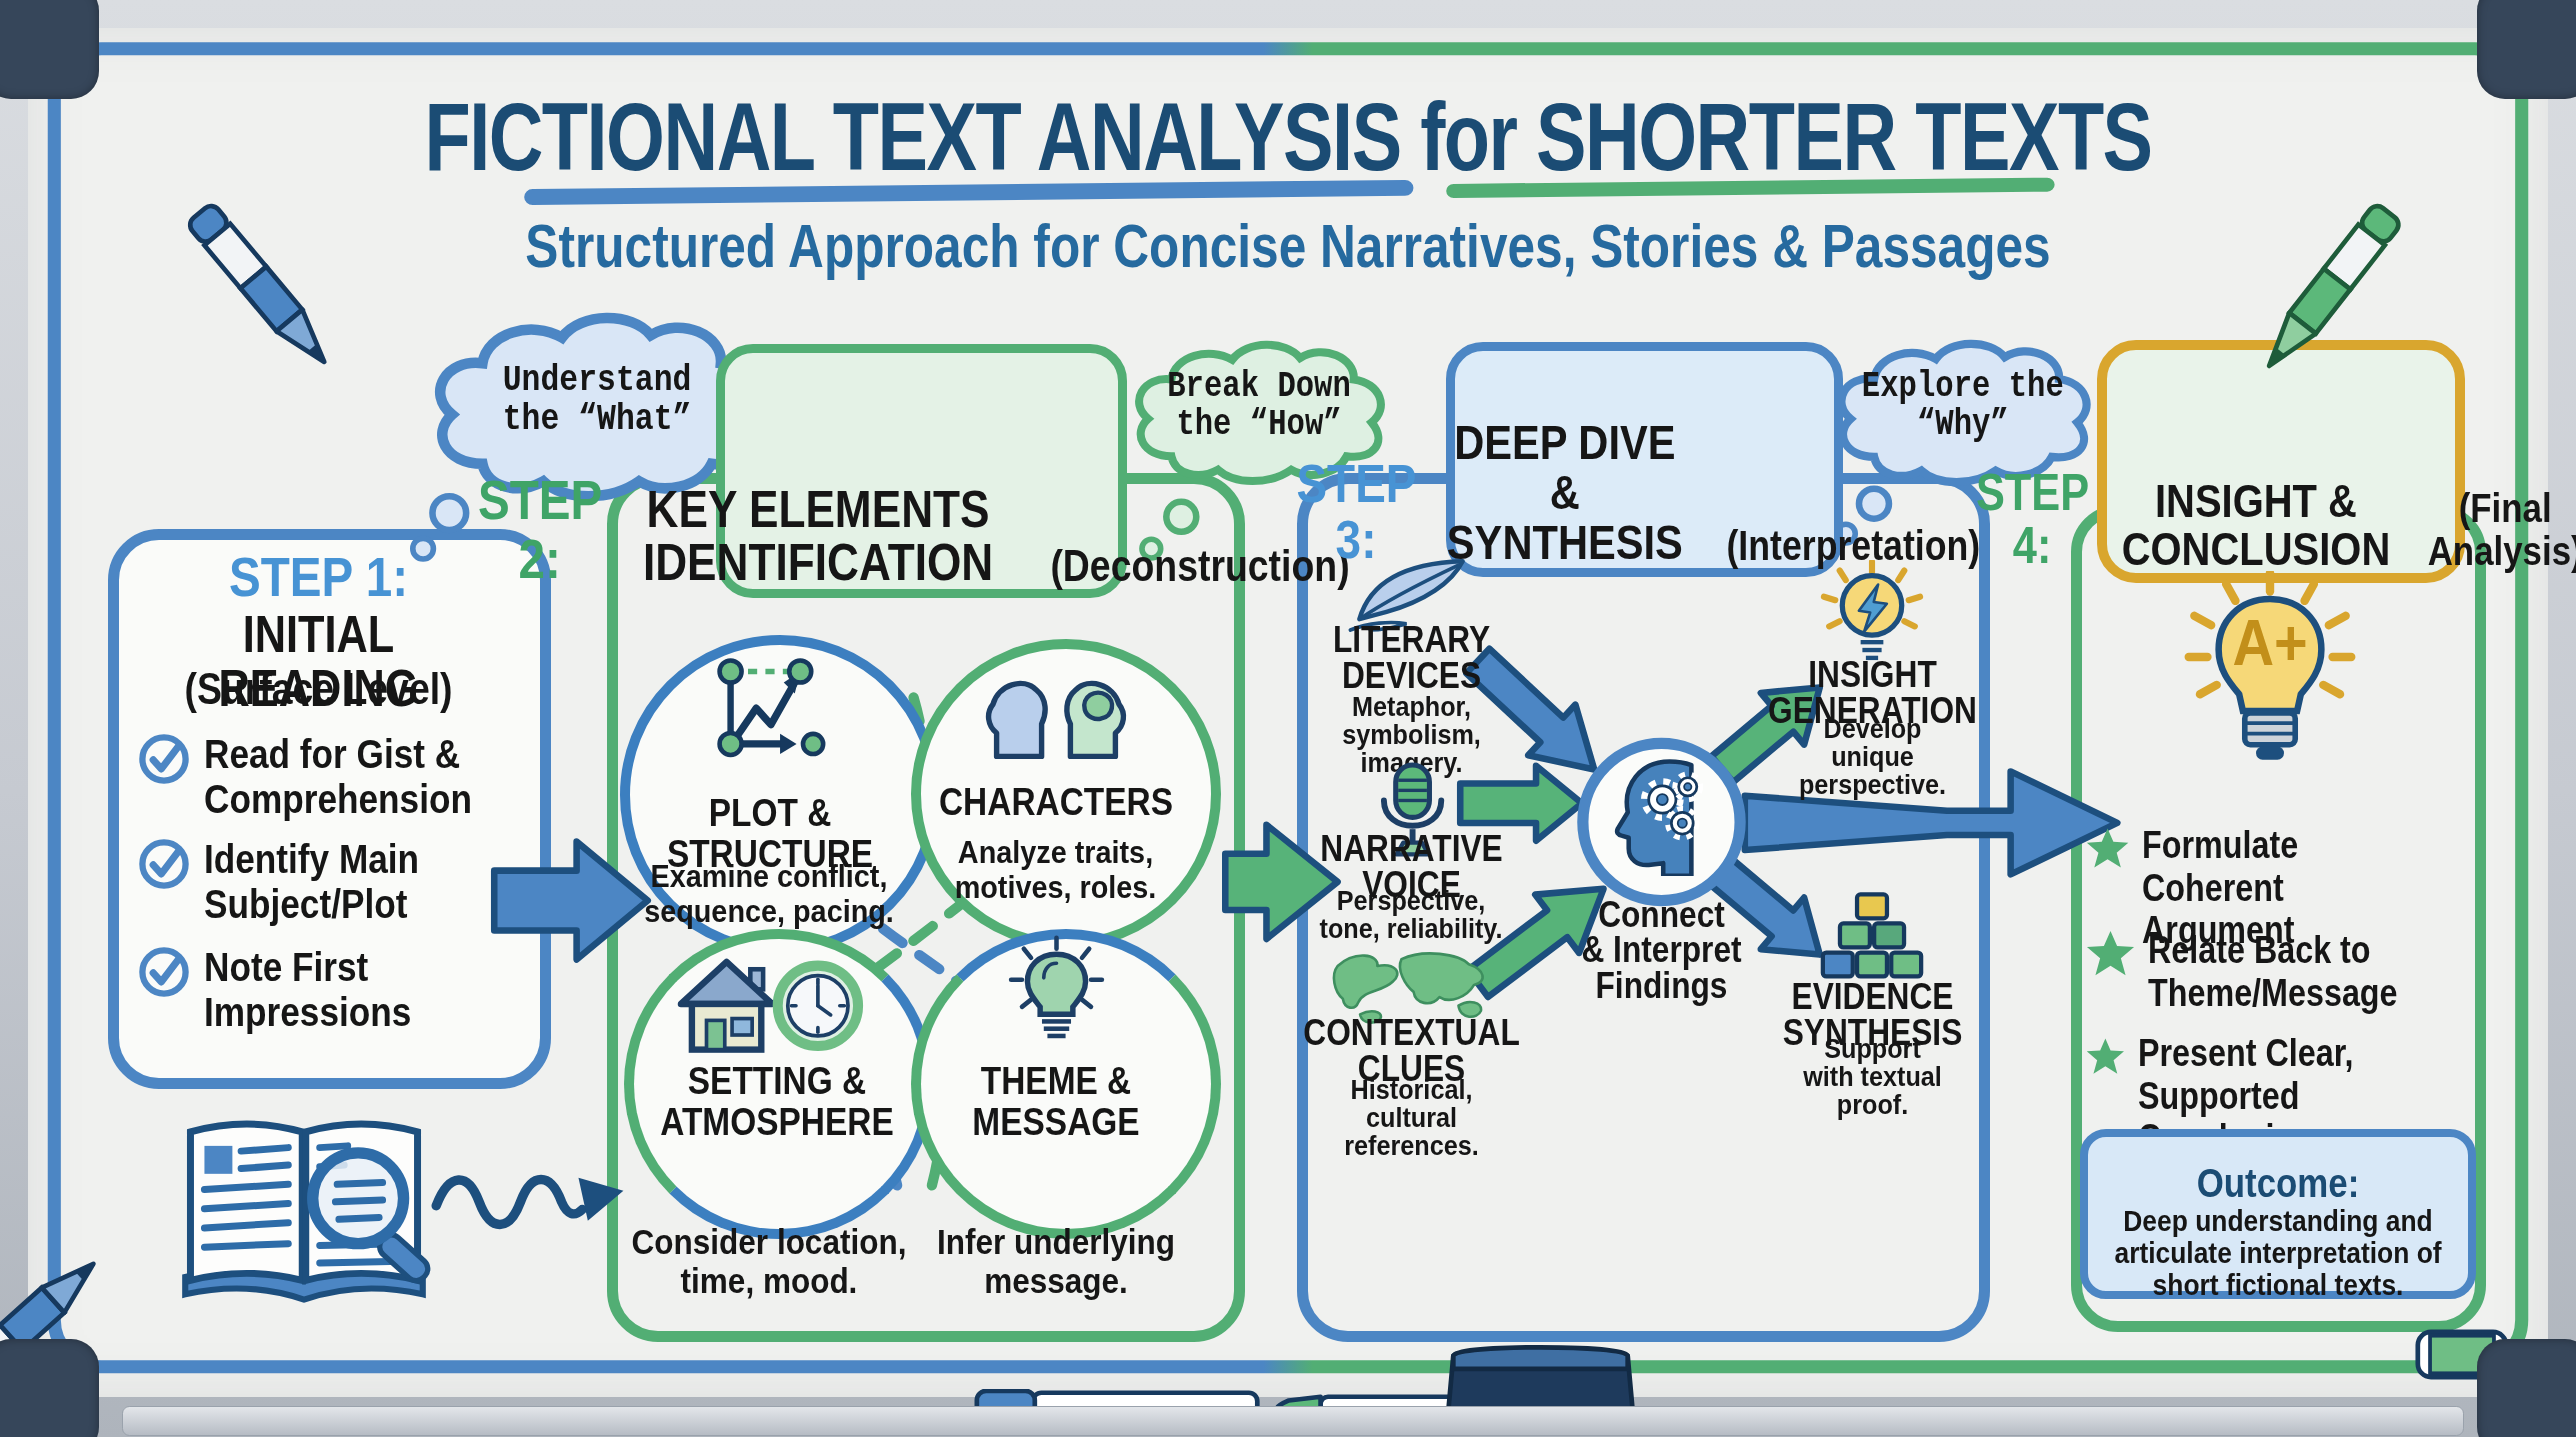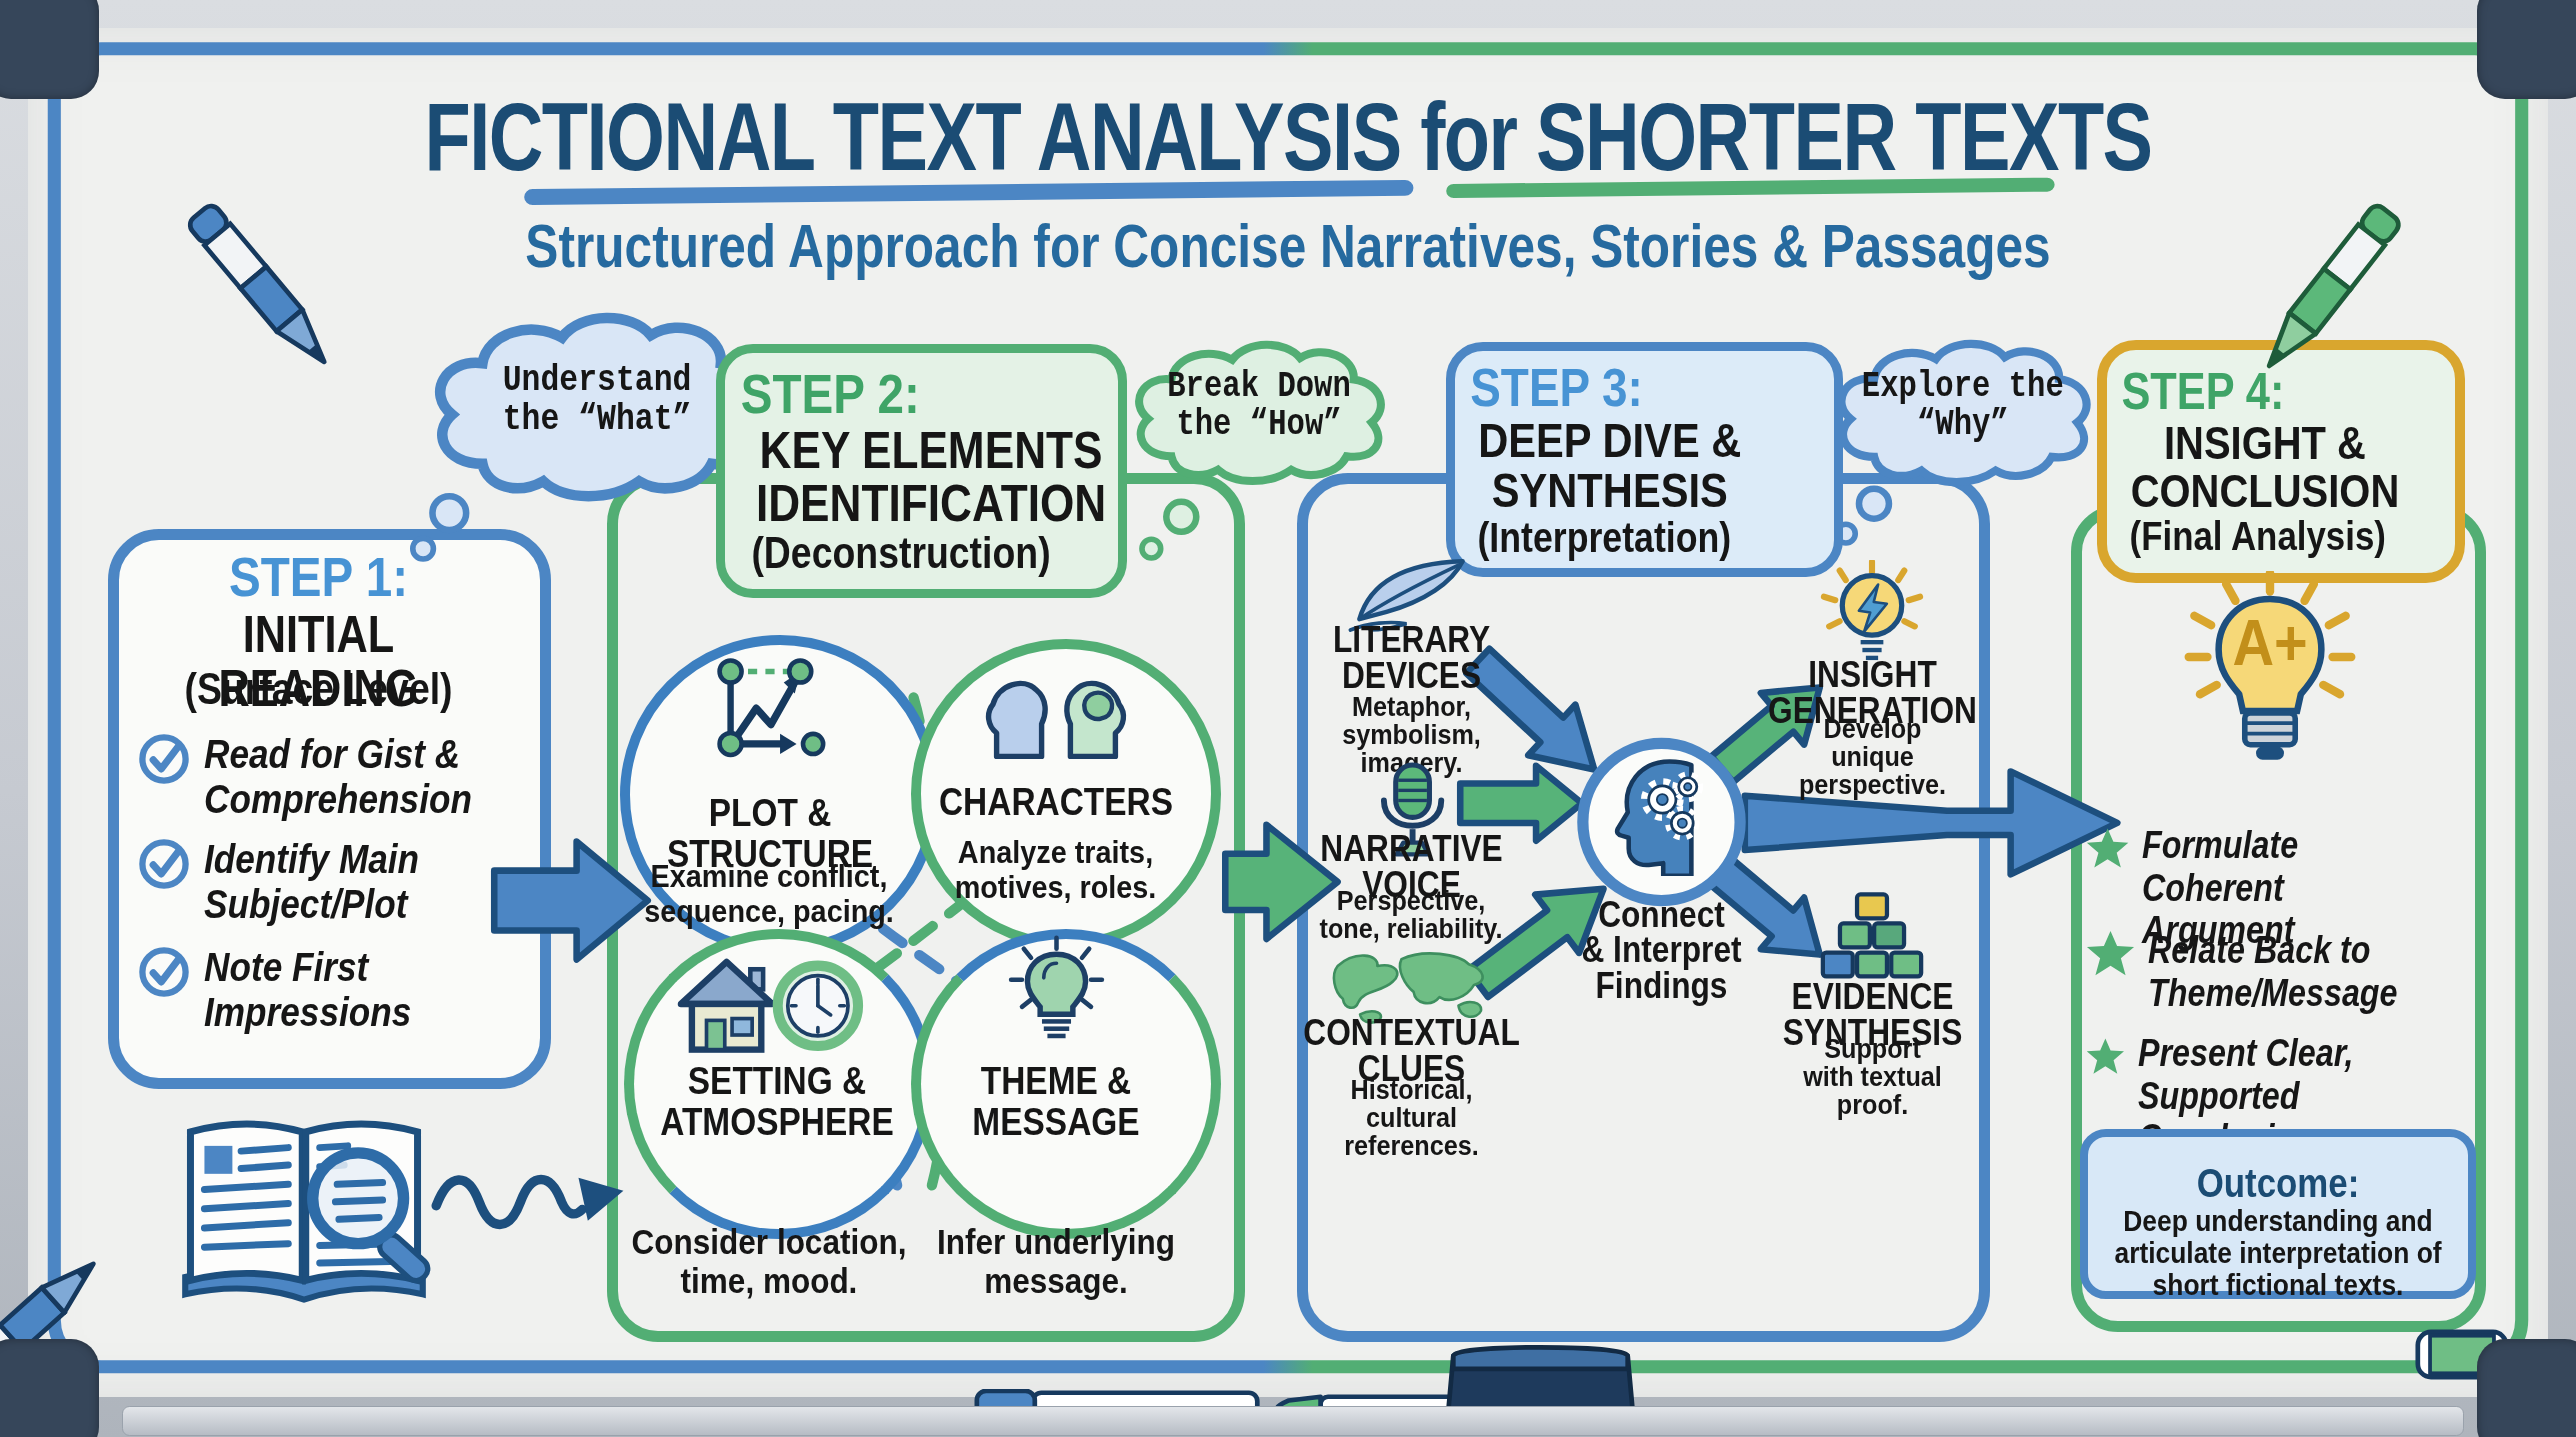--- a/index.html
+++ b/index.html
@@ -16,24 +16,24 @@
   .z1{z-index:1}.z2{z-index:2}.z3{z-index:3}.z5{z-index:5}
   .t{display:block;transform-origin:50% 0;white-space:pre-line;line-height:1.05;}
   .tl{transform-origin:0 0;text-align:left;}
   .tc{text-align:center;}
   .sx78{transform:scaleX(.78)}.sx80{transform:scaleX(.80)}.sx85{transform:scaleX(.85)}
   .sx88{transform:scaleX(.88)}.sx90{transform:scaleX(.90)}
   .navy{color:#1b4c74}.blue{color:#4793d4}.green{color:#3fa467}.ink{color:#161616}
   .b{font-weight:bold}
   .box{border-radius:51px;background:#fafbf9;}
   .colbox{border-radius:51px;background:transparent;}
-  .hdr{display:flex;flex-direction:column;justify-content:center;align-items:flex-start;border-radius:37px;z-index:3;}
+  .hdr{display:flex;flex-direction:row;justify-content:center;align-items:flex-end;border-radius:37px;z-index:3;}
   .circle{border-radius:50%;background:#fafbf9;z-index:3;}
   .cloudlab{position:absolute;left:0;right:0;top:0;bottom:13px;display:flex;align-items:center;justify-content:center;z-index:3;font-family:Liberation Mono, monospace;}
-  .item{display:flex;align-items:flex-start;gap:13px;font-style:italic;}
+  .item{display:flex;align-items:flex-start;gap:13px;}
 </style>
 </head>
 <body>
 
 <div class="stage">
 
   <div class="abs board z1"></div>
 
   <div class="abs cap" style="left:-17px;top:-17px"></div>
   <div class="abs cap" style="left:2477px;top:-17px"></div>

